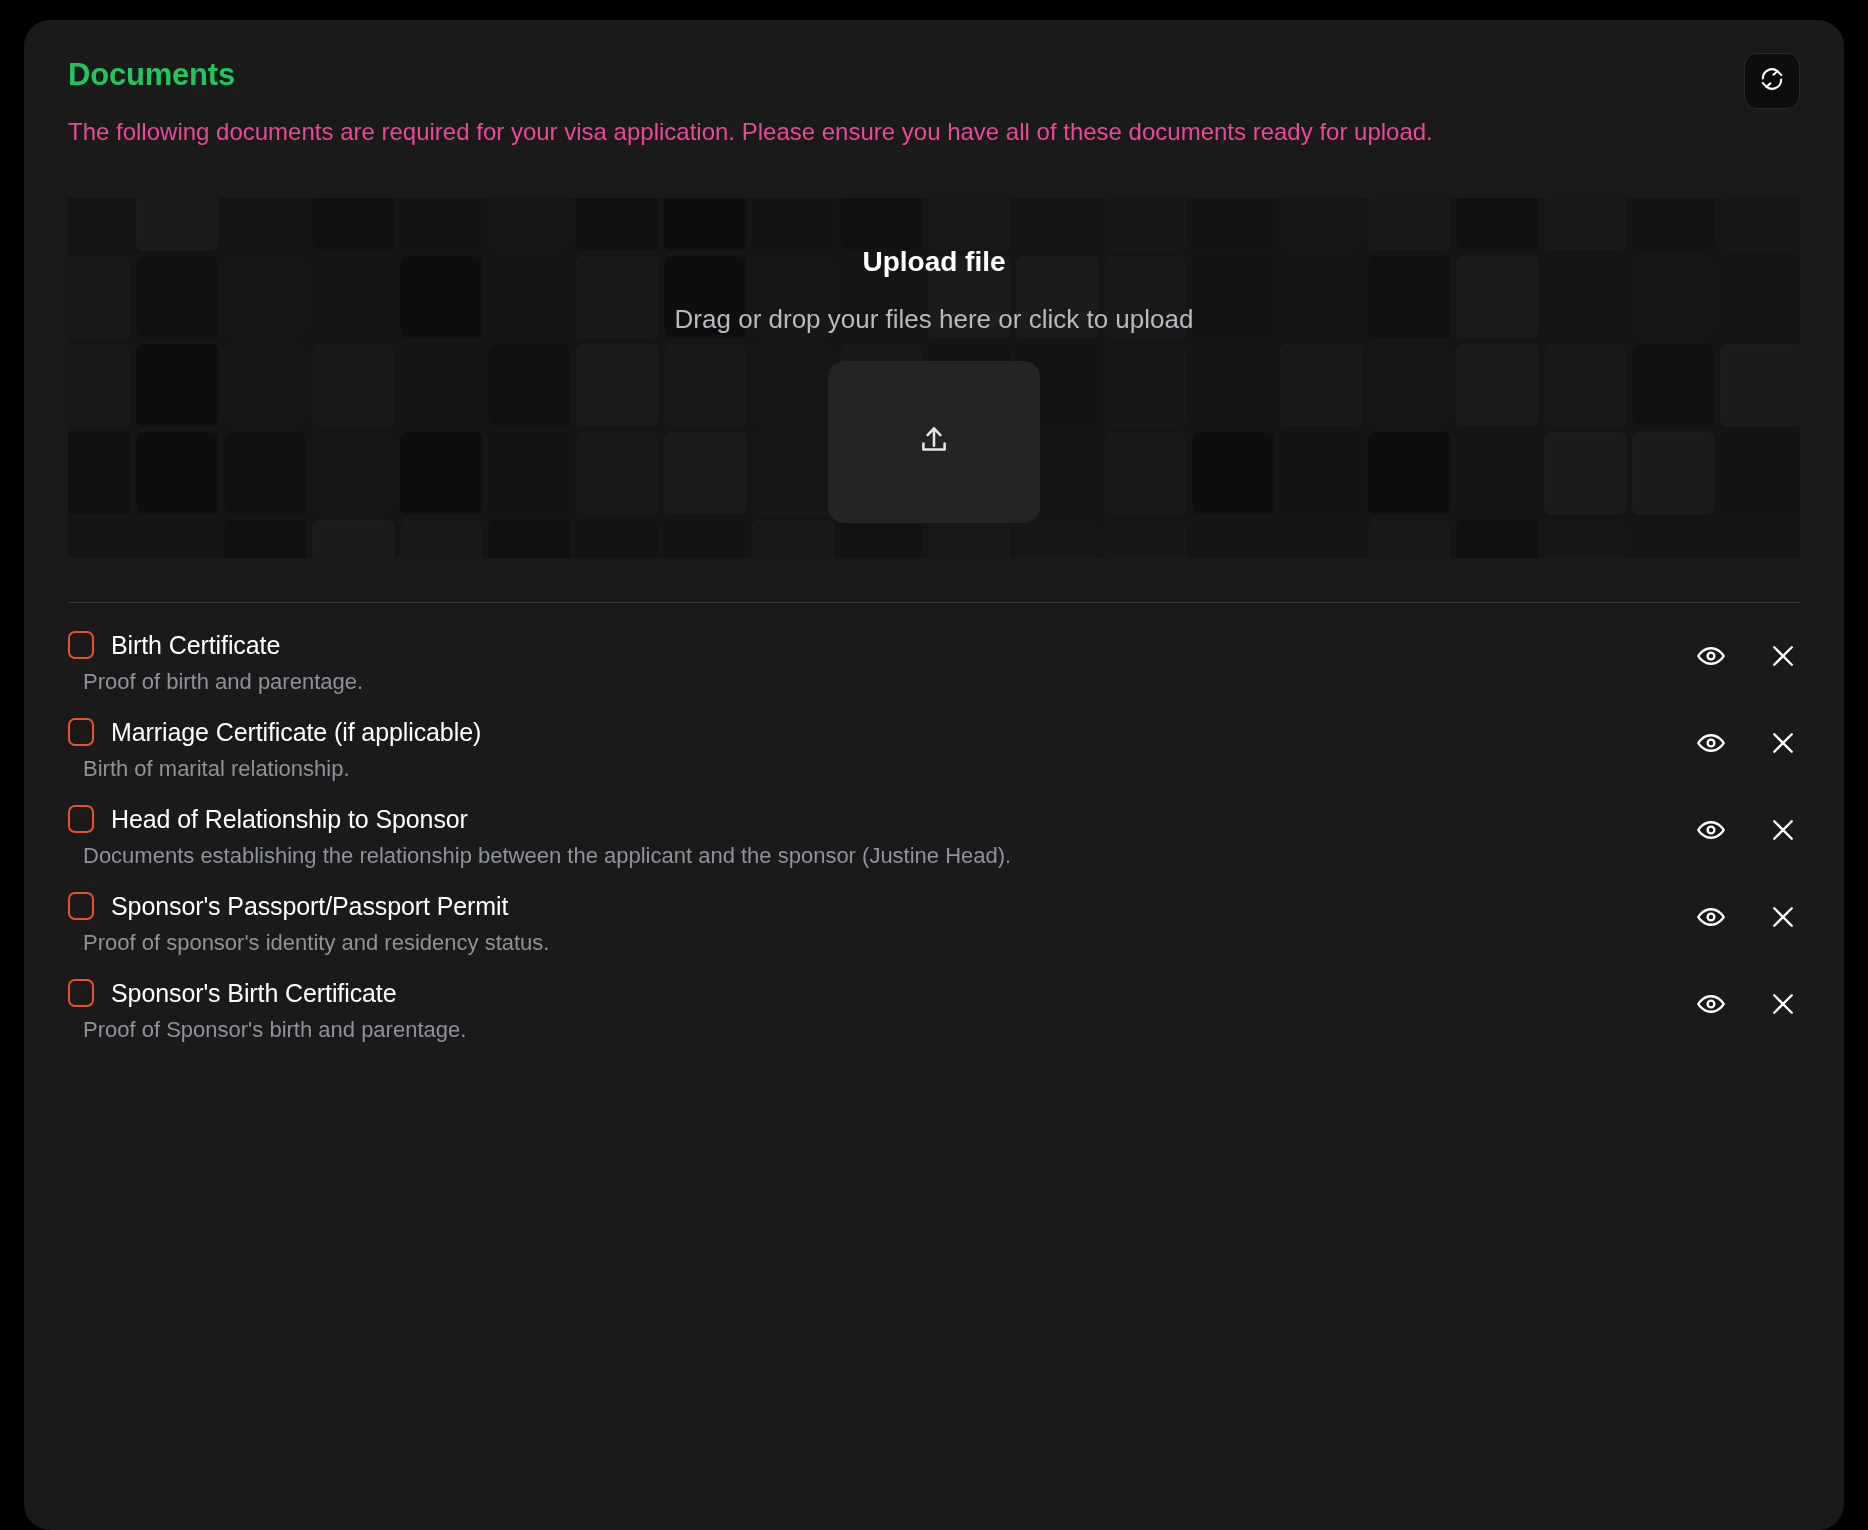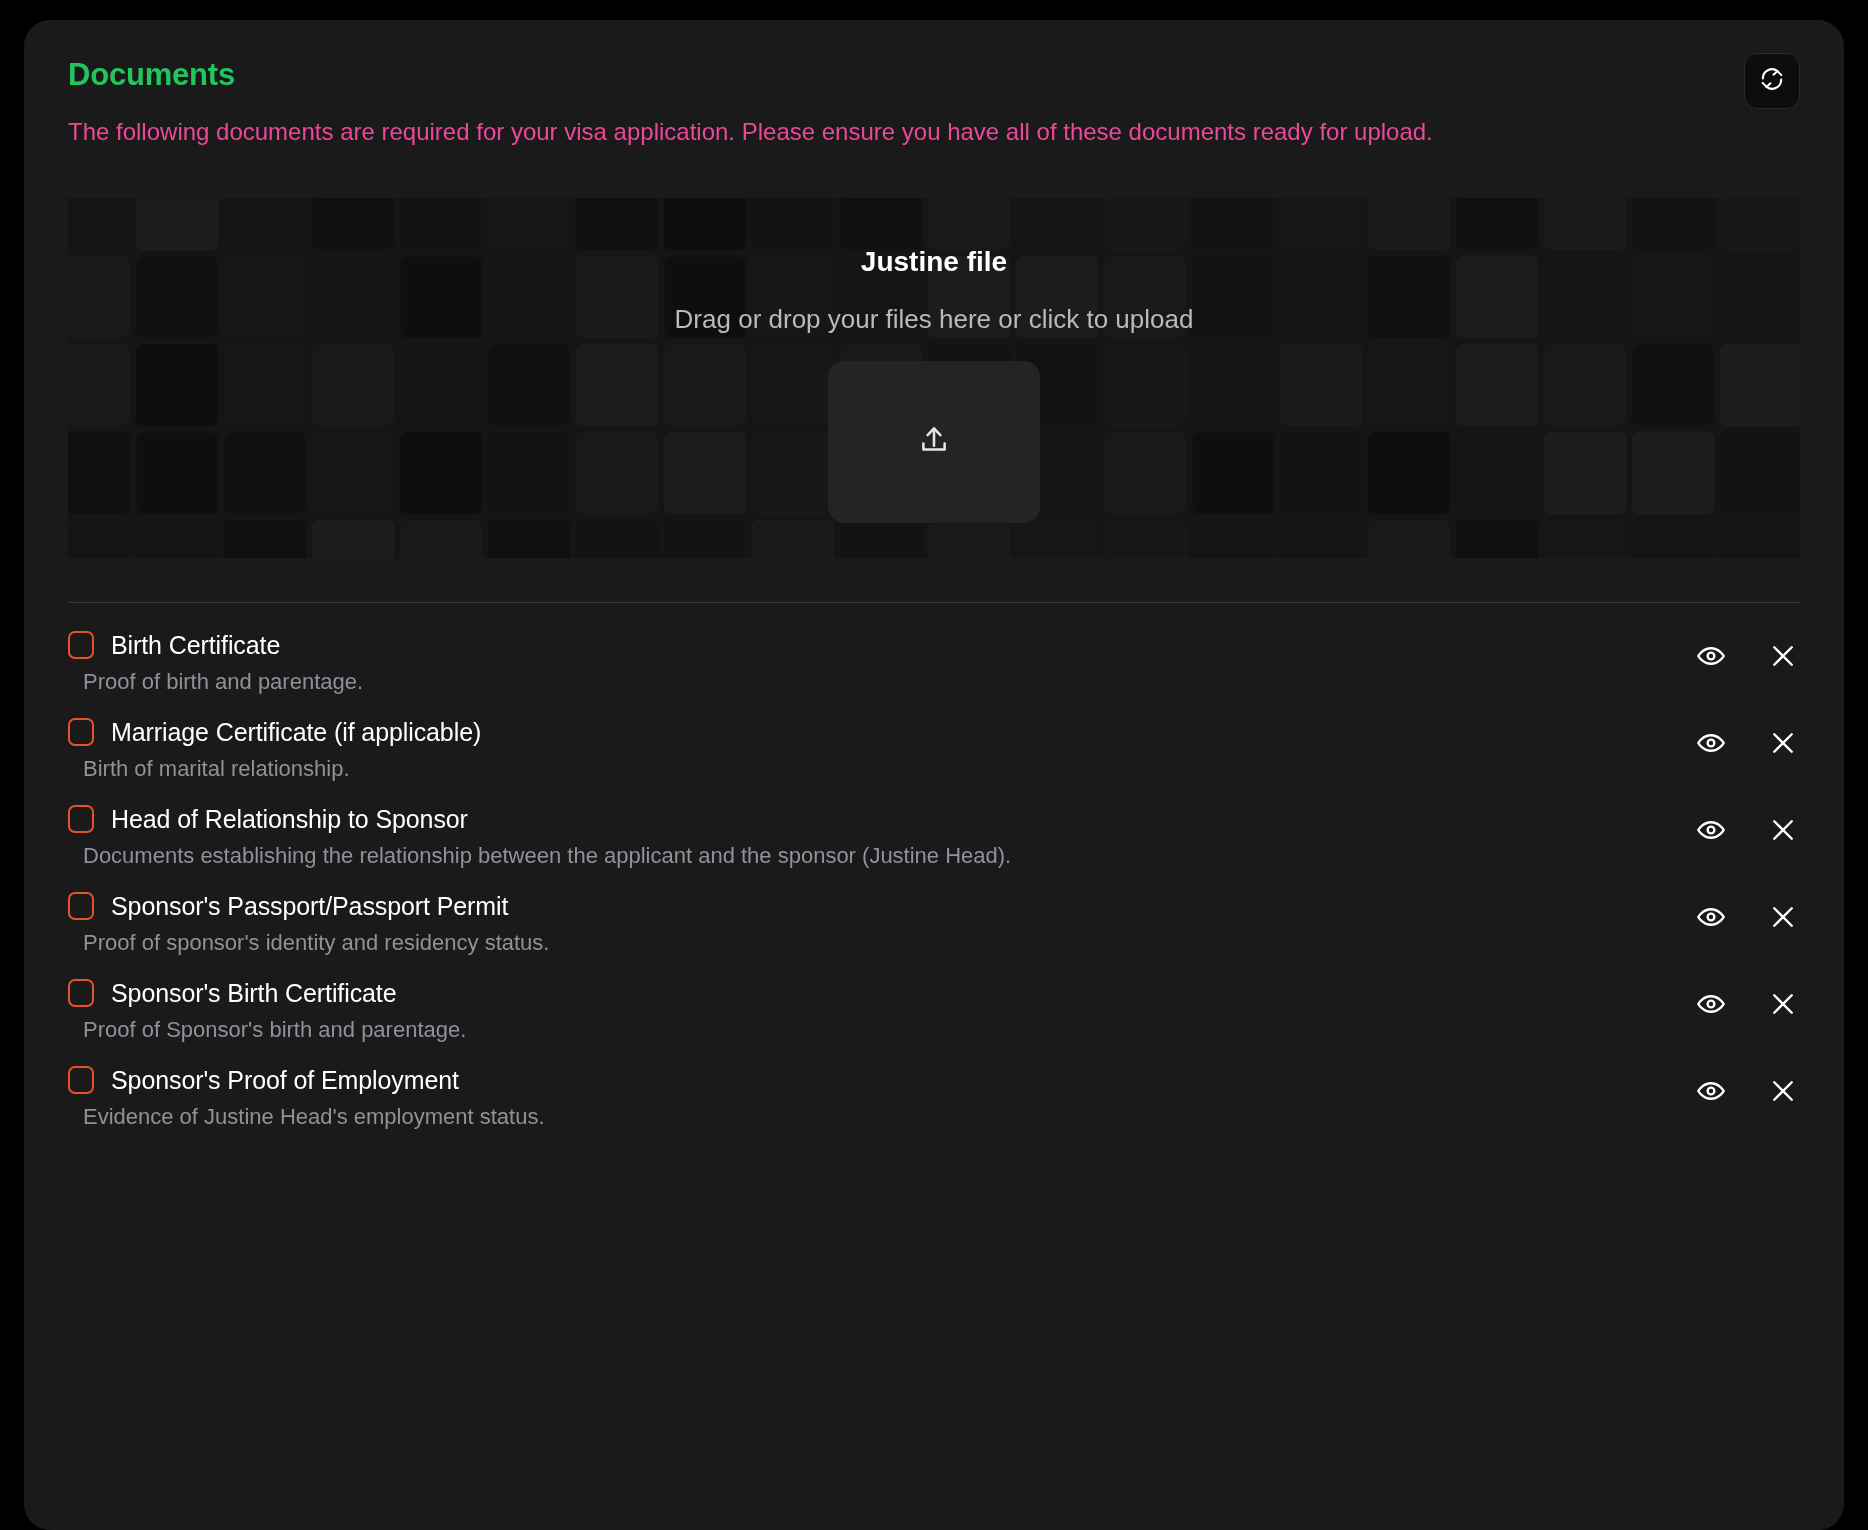--- a/index.html
+++ b/index.html
@@ -302,21 +302,21 @@
         <div class="grid-cell" style="left: 1036px; top: 322px; width: 82px; height: 82px; background: rgb(23, 23, 23); box-shadow: rgba(255, 255, 255, 0.02) 0px 0px 0px 1px inset;"></div>
         <div class="grid-cell" style="left: 1124px; top: 322px; width: 82px; height: 82px; background: rgb(20, 20, 20);"></div>
         <div class="grid-cell" style="left: 1212px; top: 322px; width: 82px; height: 82px; background: rgb(20, 20, 20);"></div>
         <div class="grid-cell" style="left: 1300px; top: 322px; width: 82px; height: 82px; background: rgb(25, 25, 25);"></div>
         <div class="grid-cell" style="left: 1388px; top: 322px; width: 82px; height: 82px; background: rgb(16, 16, 16);"></div>
         <div class="grid-cell" style="left: 1476px; top: 322px; width: 82px; height: 82px; background: rgb(23, 23, 23);"></div>
         <div class="grid-cell" style="left: 1564px; top: 322px; width: 82px; height: 82px; background: rgb(20, 20, 20);"></div>
         <div class="grid-cell" style="left: 1652px; top: 322px; width: 82px; height: 82px; background: rgb(20, 20, 20);"></div>
       </div>
     <div class="dz-content">
-      <div class="dz-title">Justine file</div>
+      <div class="dz-title">Upload file</div>
       <div class="dz-sub">Drag or drop your files here or click to upload</div>
       <div class="dz-button">
         <span>
           <svg width="34" height="34" viewBox="0 0 24 24" fill="none" stroke="#e6e6e6" stroke-width="1.8" stroke-linecap="round" stroke-linejoin="round">
             <path d="M12 16V4"></path>
             <polyline points="7.5,8.5 12,3.8 16.5,8.5"></polyline>
             <path d="M4.5 14.5v4.2h15v-4.2"></path>
           </svg>
         </span>
       </div>
@@ -424,36 +424,15 @@
             </svg>
           </div>
           <div class="act-btn">
             <svg width="30" height="30" viewBox="0 0 24 24" fill="none" stroke="#ffffff" stroke-width="1.9" stroke-linecap="round">
               <line x1="5" y1="5" x2="19" y2="19"></line>
               <line x1="19" y1="5" x2="5" y2="19"></line>
             </svg>
           </div>
         </div>
       </div>
-      <div class="doc-row">
-        <div class="doc-main">
-          <div class="checkbox"></div>
-          <div class="doc-label">Sponsor's Proof of Employment</div>
-        </div>
-        <div class="doc-desc">Evidence of Justine Head's employment status.</div>
-        <div class="doc-actions">
-          <div class="act-btn">
-            <svg width="30" height="30" viewBox="0 0 24 24" fill="none" stroke="#ffffff" stroke-width="1.9" stroke-linecap="round" stroke-linejoin="round">
-              <path d="M1.8 12S5.4 5.8 12 5.8 22.2 12 22.2 12 18.6 18.2 12 18.2 1.8 12 1.8 12z"></path>
-              <circle cx="12" cy="12" r="2.7"></circle>
-            </svg>
-          </div>
-          <div class="act-btn">
-            <svg width="30" height="30" viewBox="0 0 24 24" fill="none" stroke="#ffffff" stroke-width="1.9" stroke-linecap="round">
-              <line x1="5" y1="5" x2="19" y2="19"></line>
-              <line x1="19" y1="5" x2="5" y2="19"></line>
-            </svg>
-          </div>
-        </div>
-      </div>
     </div>
 
 </div>
 
 </body></html>

